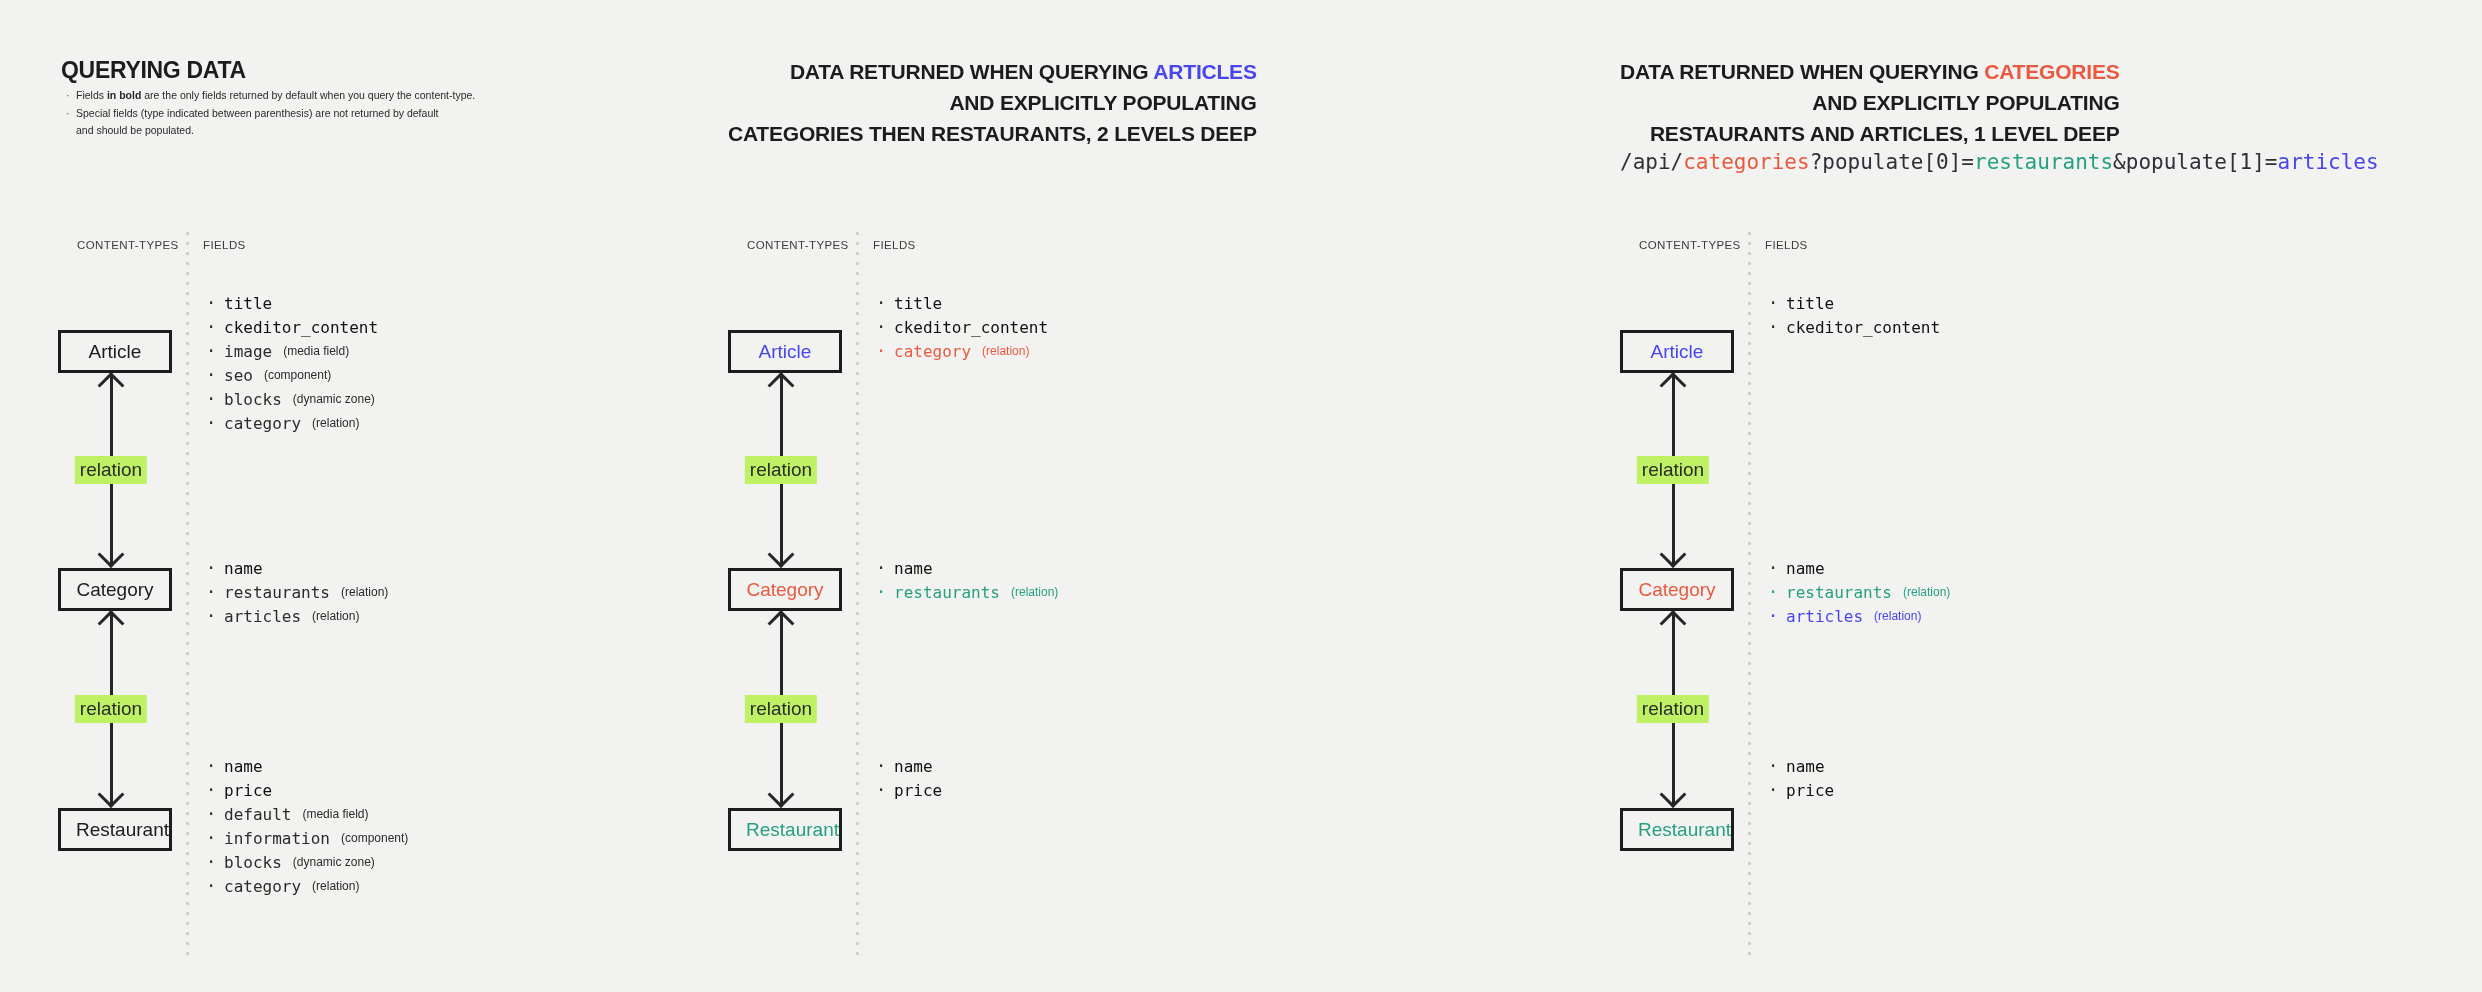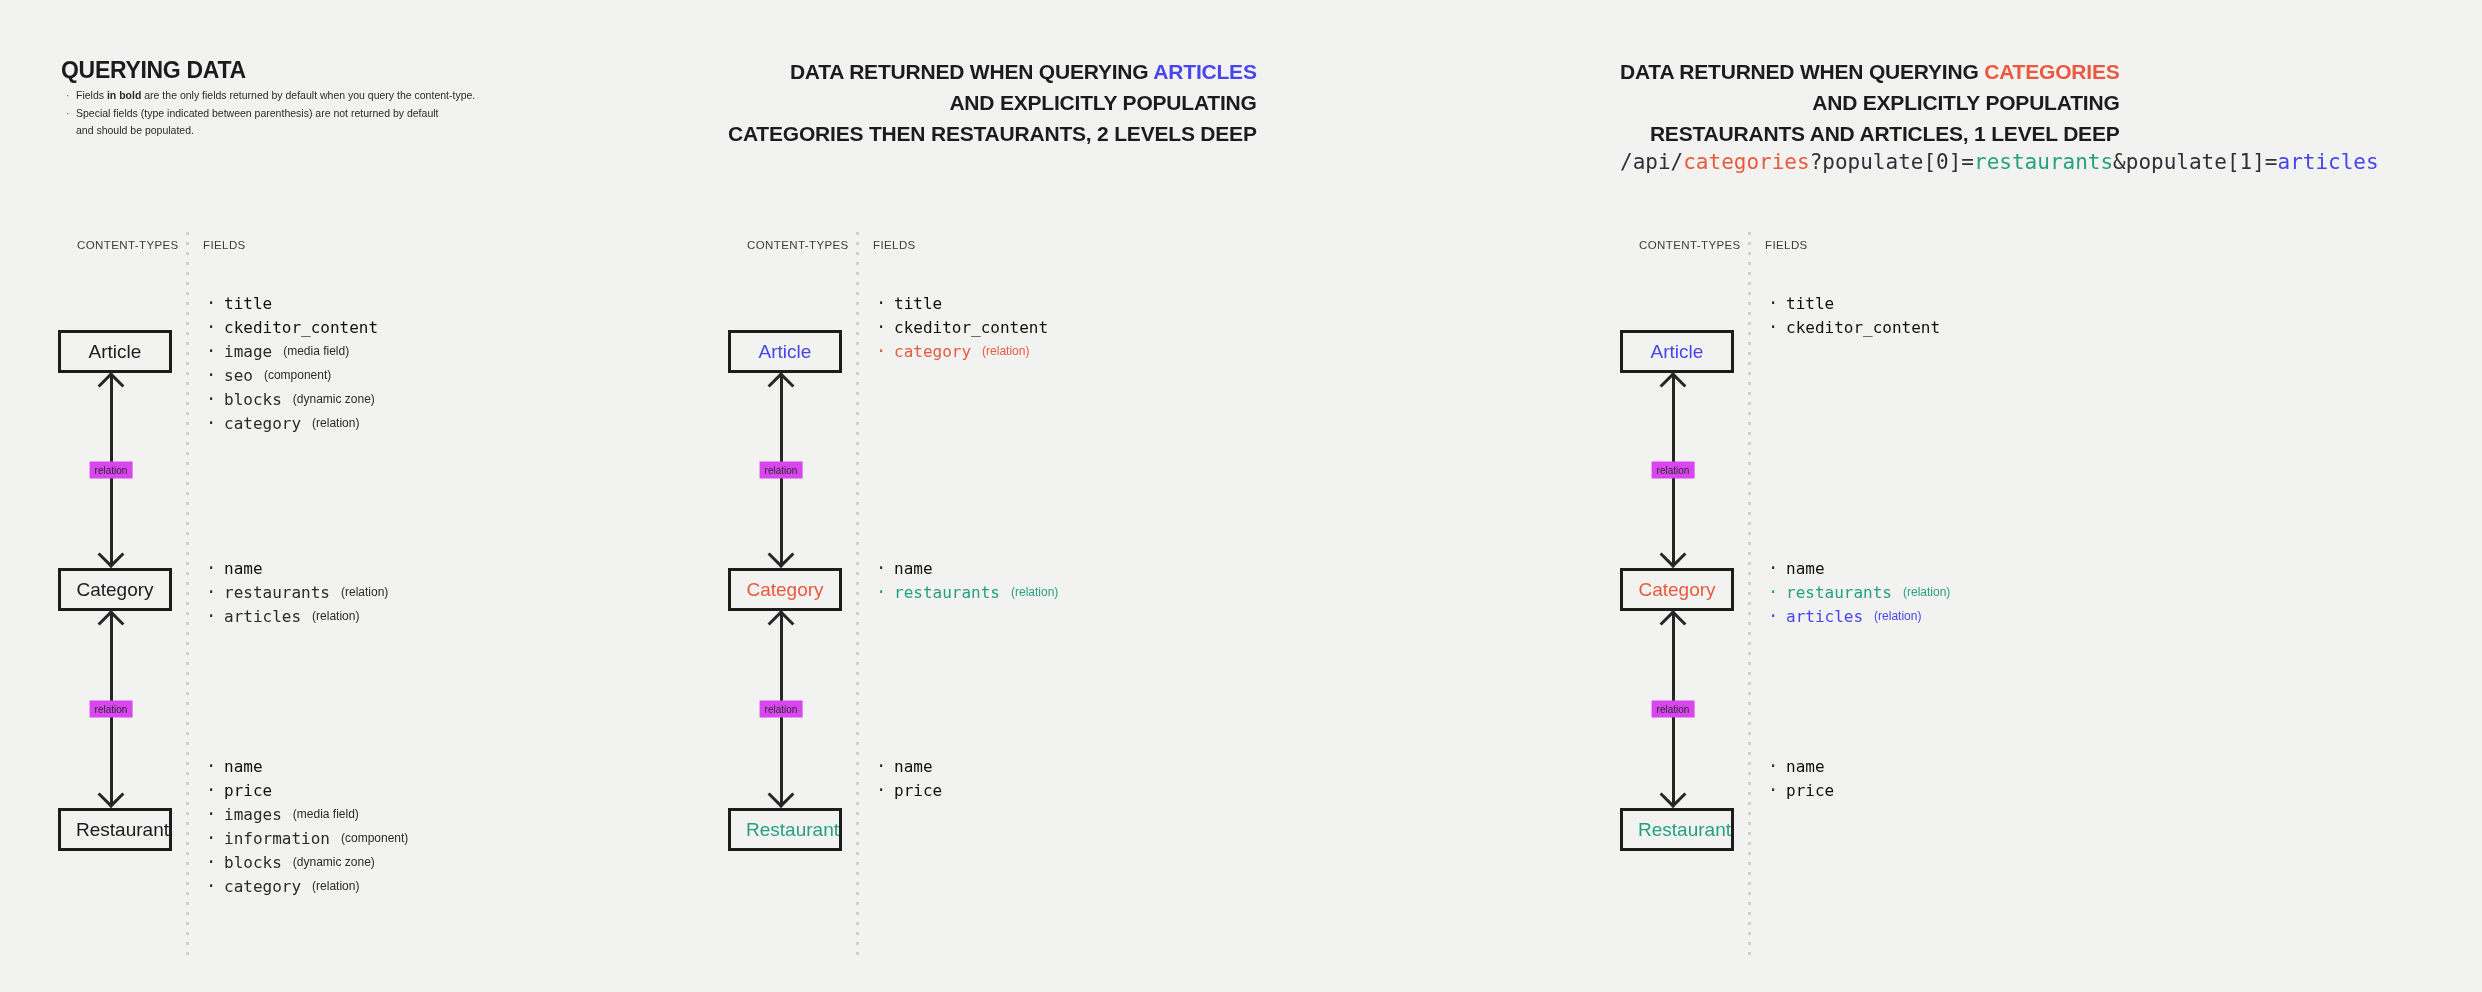--- a/index.html
+++ b/index.html
@@ -34,22 +34,22 @@
          display:flex;align-items:center;justify-content:center;font-size:19px;background:#f2f2f0;}
   .box-article{top:330px;} .box-category{top:568px;} .box-restaurant{top:808px;justify-content:flex-end;}
 
   
   .arrow{position:absolute;left:35px;width:36px;}
   .arrow-1{top:373px;height:194px;} .arrow-2{top:611px;height:196px;}
   .aline{position:absolute;left:50%;top:3px;bottom:3px;width:3px;margin-left:-1.5px;background:#262626;}
   .chev{position:absolute;left:50%;width:19px;height:19px;box-sizing:border-box;}
   .chev.up{top:3px;transform:translate(-50%,0) rotate(45deg);border-top:3px solid #262626;border-left:3px solid #262626;}
   .chev.down{bottom:3px;transform:translate(-50%,0) rotate(45deg);border-bottom:3px solid #262626;border-right:3px solid #262626;}
-  .rlabel{position:absolute;left:50%;top:50%;transform:translate(-50%,-50%);background:#d946ef;
-          padding:3px 5px;font-size:10px;color:#2b2b2b;}
+  .rlabel{position:absolute;left:50%;top:50%;transform:translate(-50%,-50%);background:#bef264;
+          padding:3px 5px;font-size:19px;color:#2b2b2b;}
 
   
   .fgroup{position:absolute;left:148px;margin:0;padding:0;list-style:none;}
   .fg-article{top:291px;} .fg-category{top:556px;} .fg-restaurant{top:754px;}
   .f{height:24px;display:flex;align-items:center;white-space:nowrap;
      font-family:"DejaVu Sans Mono","Liberation Mono",monospace;font-size:16px;color:#2b2b2b;}
   .f .dot{width:18px;flex:none;font-size:17px;color:inherit;}
   .f.bold .fname{font-weight:normal;color:#111;}
   .ftype{font-family:Liberation Sans, sans-serif;font-size:12px;margin-left:11px;color:inherit;}
   .c-red{color:#e8593f;} .c-green{color:#27a082;} .c-blue{color:#4845ec;}
@@ -150,21 +150,21 @@
       <li class="f bold">
           <span class="dot">·</span>
           <span class="fname">name</span>
         </li>
       <li class="f bold">
           <span class="dot">·</span>
           <span class="fname">price</span>
         </li>
       <li class="f">
           <span class="dot">·</span>
-          <span class="fname">images</span>
+          <span class="fname">default</span>
           <span class="ftype">(media field)</span>
         </li>
       <li class="f">
           <span class="dot">·</span>
           <span class="fname">information</span>
           <span class="ftype">(component)</span>
         </li>
       <li class="f">
           <span class="dot">·</span>
           <span class="fname">blocks</span>

